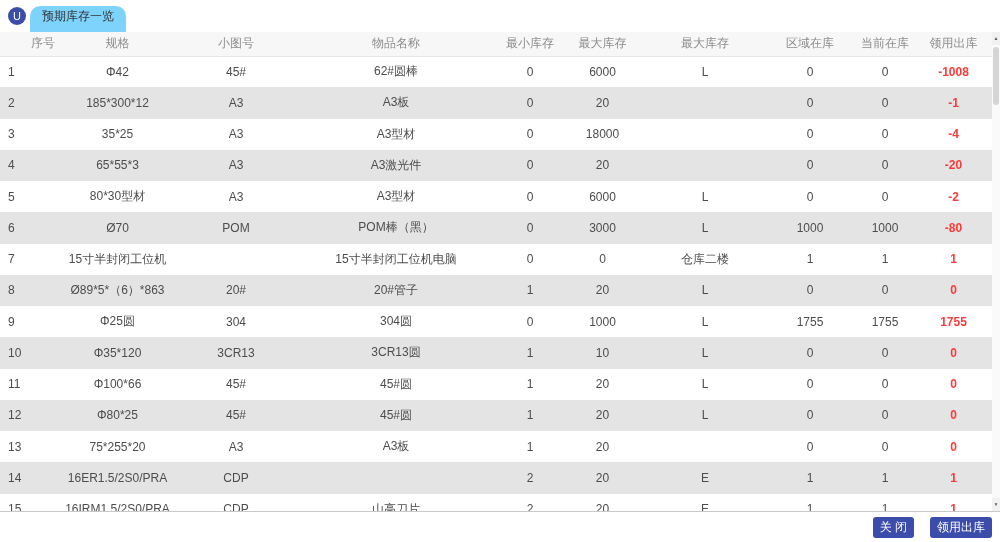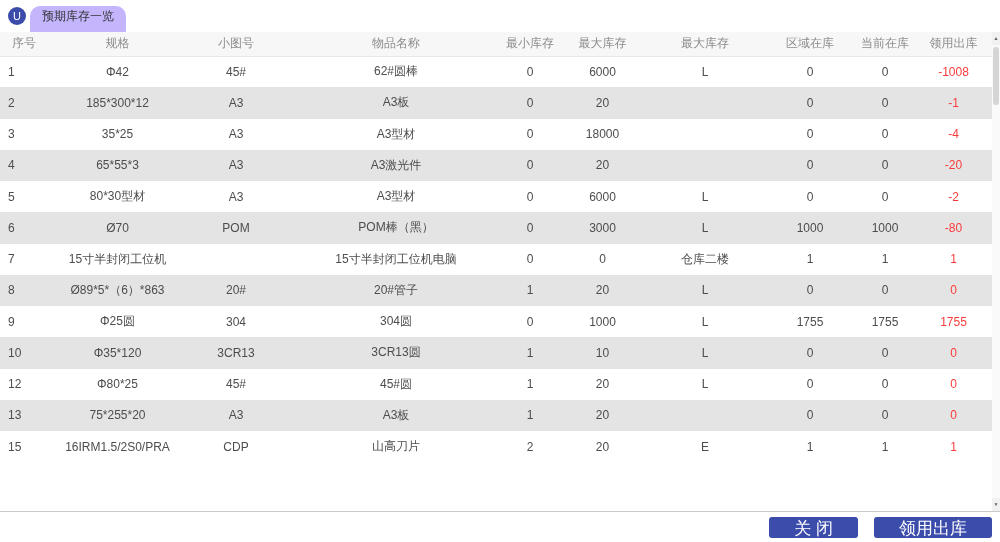--- a/index.html
+++ b/index.html
@@ -11,49 +11,49 @@
   *{box-sizing:border-box;margin:0;padding:0;}
   html,body{width:1000px;height:542px;overflow:hidden;background:#fff;
     font-family:"Liberation Sans","DejaVu Sans",sans-serif;}
   .app{position:relative;width:1000px;height:542px;background:#fff;}
 
   
   .topbar{position:absolute;top:0;left:0;width:1000px;height:32px;background:#fff;}
   .badge{position:absolute;left:8px;top:7px;width:18px;height:18px;border-radius:50%;
     background:var(--accent);color:#fff;font-size:11px;line-height:18px;text-align:center;cursor:pointer;}
   .chip{position:absolute;left:30px;top:6px;height:35px;padding:0 12px;border-radius:10px;
-    background:#c4b5fd;color:#333;font-size:12px;line-height:20px;cursor:pointer;white-space:nowrap;}
+    background:#7dd3fc;color:#333;font-size:12px;line-height:20px;cursor:pointer;white-space:nowrap;}
 
   
   .table-area{position:absolute;top:32px;left:0;width:1000px;height:479px;overflow:hidden;background:#fff;}
   table{border-collapse:collapse;table-layout:fixed;width:992px;}
   thead th{height:24px;background:var(--header-bg);color:#8c8c8c;font-weight:normal;
     font-size:12px;border-bottom:1px solid #e8e8e8;cursor:pointer;}
-  thead th.c0{text-align:left;padding-left:12px;}
+  thead th.c0{text-align:right;padding-left:12px;}
   tbody td{height:31.25px;font-size:12px;color:#4d4d4d;text-align:center;
     white-space:nowrap;overflow:hidden;}
   tbody td.c0{text-align:left;padding-left:8px;}
   tbody tr:nth-child(even){background:var(--row-alt);}
-  tbody td.expected{color:var(--negative);}
+  tbody td.expected{color:var(--negative);font-weight:bold;}
 
   
   .vscroll{position:absolute;top:0;right:0;width:8px;height:479px;background:#fafafa;}
   .sb-btn{position:absolute;left:0;width:8px;height:13px;background:#f1f1f1;
     color:#606060;font-size:5px;line-height:13px;text-align:center;cursor:pointer;}
   .sb-btn.up{top:0;}
   .sb-btn.down{bottom:0;}
   .sb-thumb{position:absolute;left:1px;top:15px;width:6px;height:58px;border-radius:3px;
     background:#d5d5d5;cursor:grab;}
 
   
   .footer{position:absolute;left:0;bottom:0;width:1000px;height:31px;background:#fff;
     border-top:1px solid #c9c9c9;display:flex;align-items:center;justify-content:flex-end;
     gap:16px;padding-right:8px;}
-  .btn{border:none;border-radius:3px;background:var(--accent);color:#fff;font-size:17px;
-    height:21px;padding:0 25px;cursor:pointer;white-space:nowrap;
+  .btn{border:none;border-radius:3px;background:var(--accent);color:#fff;font-size:12px;
+    height:21px;padding:0 7px;cursor:pointer;white-space:nowrap;
     font-family:"Liberation Sans","DejaVu Sans",sans-serif;}
 </style>
 </head>
 <body>
 
 <div class="app">
 
   <div class="topbar">
     <div class="badge">U</div>
     <div class="chip">
@@ -204,20 +204,32 @@
             <td class="c2">3CR13</td>
             <td class="c3">3CR13圆</td>
             <td class="c4">1</td>
             <td class="c5">10</td>
             <td class="c6">L</td>
             <td class="c7">0</td>
             <td class="c8">0</td>
             <td class="c9 expected">0</td>
           </tr>
           <tr>
+            <td class="c0">11</td>
+            <td class="c1">Φ100*66</td>
+            <td class="c2">45#</td>
+            <td class="c3">45#圆</td>
+            <td class="c4">1</td>
+            <td class="c5">20</td>
+            <td class="c6">L</td>
+            <td class="c7">0</td>
+            <td class="c8">0</td>
+            <td class="c9 expected">0</td>
+          </tr>
+          <tr>
             <td class="c0">12</td>
             <td class="c1">Φ80*25</td>
             <td class="c2">45#</td>
             <td class="c3">45#圆</td>
             <td class="c4">1</td>
             <td class="c5">20</td>
             <td class="c6">L</td>
             <td class="c7">0</td>
             <td class="c8">0</td>
             <td class="c9 expected">0</td>
@@ -226,20 +238,32 @@
             <td class="c0">13</td>
             <td class="c1">75*255*20</td>
             <td class="c2">A3</td>
             <td class="c3">A3板</td>
             <td class="c4">1</td>
             <td class="c5">20</td>
             <td class="c6"></td>
             <td class="c7">0</td>
             <td class="c8">0</td>
             <td class="c9 expected">0</td>
+          </tr>
+          <tr>
+            <td class="c0">14</td>
+            <td class="c1">16ER1.5/2S0/PRA</td>
+            <td class="c2">CDP</td>
+            <td class="c3"></td>
+            <td class="c4">2</td>
+            <td class="c5">20</td>
+            <td class="c6">E</td>
+            <td class="c7">1</td>
+            <td class="c8">1</td>
+            <td class="c9 expected">1</td>
           </tr>
           <tr>
             <td class="c0">15</td>
             <td class="c1">16IRM1.5/2S0/PRA</td>
             <td class="c2">CDP</td>
             <td class="c3">山高刀片</td>
             <td class="c4">2</td>
             <td class="c5">20</td>
             <td class="c6">E</td>
             <td class="c7">1</td>

